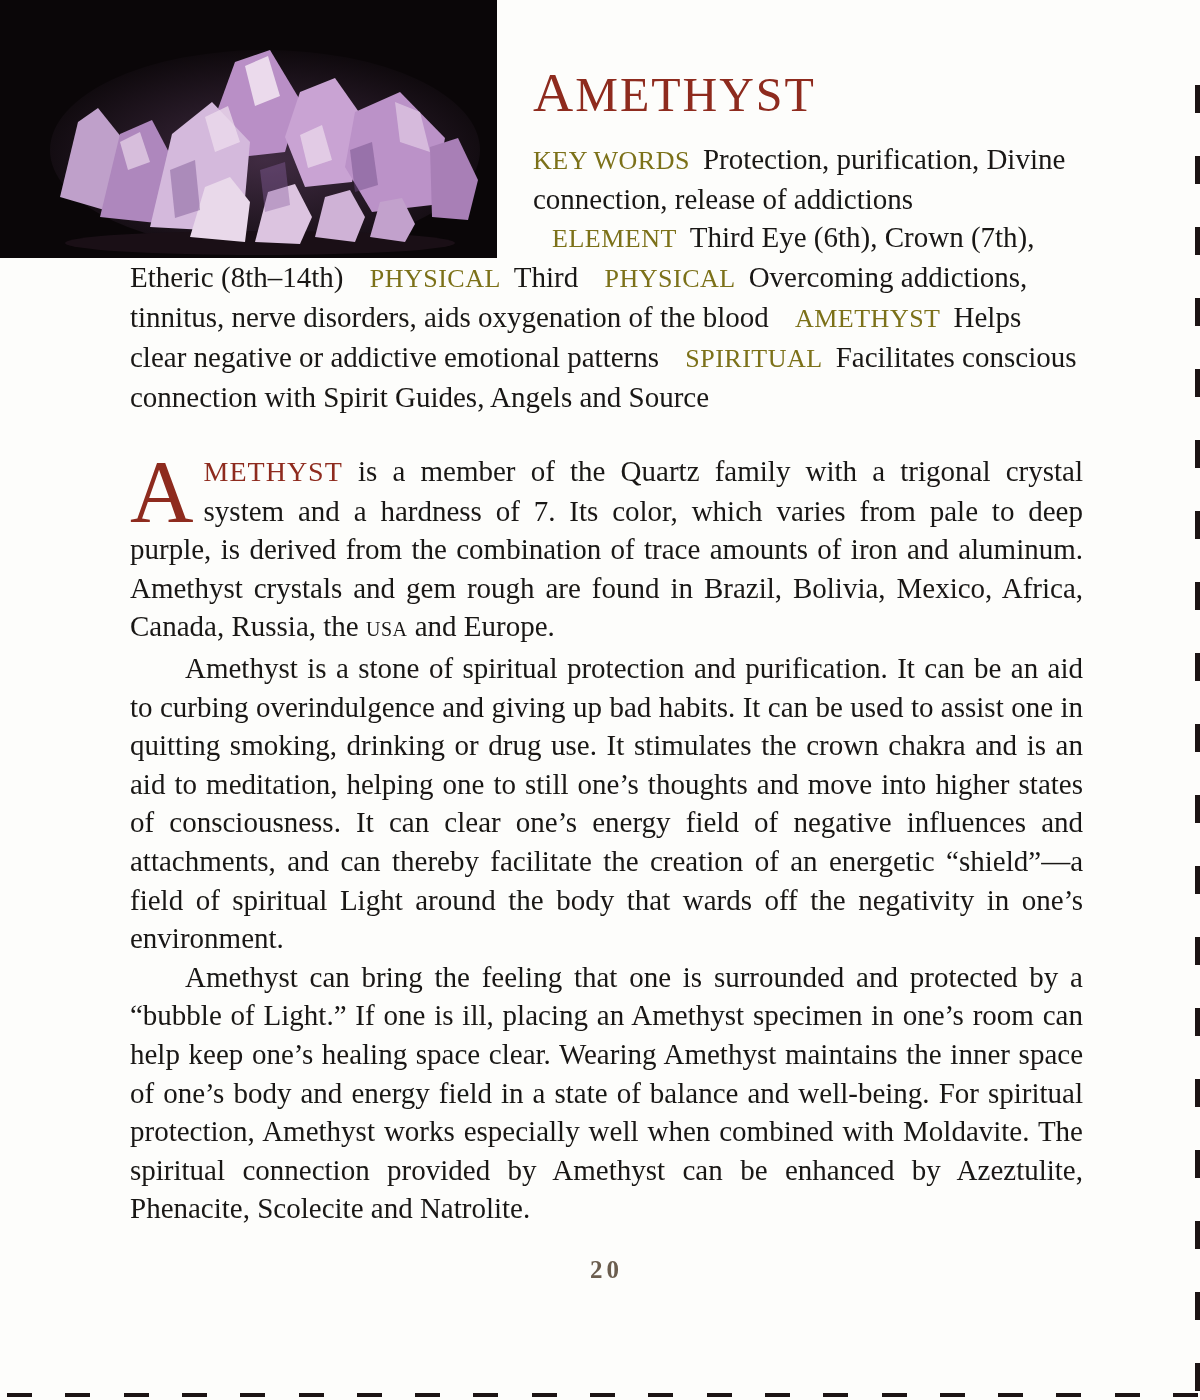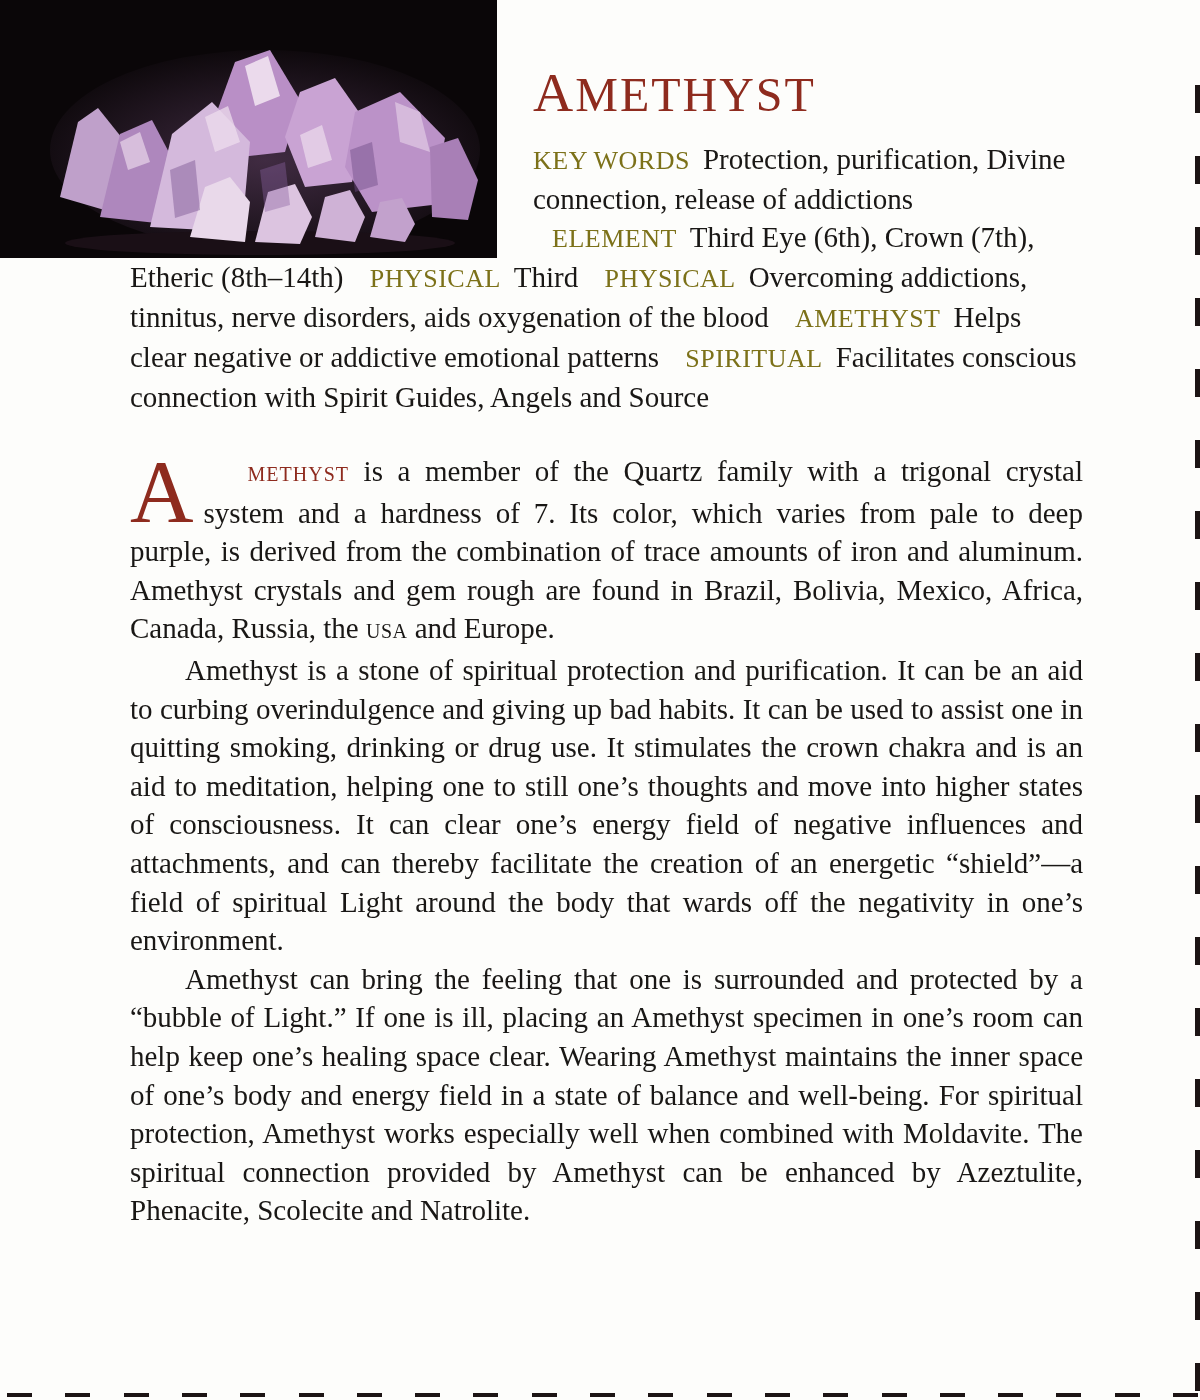--- a/index.html
+++ b/index.html
@@ -69,23 +69,22 @@
   .bodytext p.indent{text-indent:55px;}
   .dropcap{
     float:left;
     font-size:88px;
     line-height:72px;
     padding:4px 10px 0 0;
     color:var(--title);
   }
   .sc-lead{
     color:var(--title);
-    font-size:20px;
+    font-size:28px;
     letter-spacing:1px;
-    margin-left:44px;
   }
   .sc{
     font-size:20px;
     letter-spacing:0.5px;
   }
   
   .folio{
     margin-top:28px;
     text-align:center;
     font-weight:bold;
@@ -160,20 +159,21 @@
       <span class="ik-item"> <span class="ik-label">AMETHYST</span><span class="ik-text">Helps clear negative or addictive emotional patterns</span></span>
       <span class="ik-item"> <span class="ik-label">SPIRITUAL</span><span class="ik-text">Facilitates conscious connection with Spirit Guides, Angels and Source</span></span>
     </div>
 
     <div class="bodytext">
       <p><span class="dropcap">A</span><span class="sc-lead">METHYST</span><span> is a member of the Quartz family with a trigonal crystal system and a hardness of 7. Its color, which varies from pale to deep purple, is derived from the combination of trace amounts of iron and aluminum. Amethyst crystals and gem rough are found in Brazil, Bolivia, Mexico, Africa, Canada, Russia, the </span><span class="sc">USA</span><span> and Europe.</span></p>
       <p class="indent">Amethyst is a stone of spiritual protection and purification. It can be an aid to curbing overindulgence and giving up bad habits. It can be used to assist one in quitting smoking, drinking or drug use. It stimulates the crown chakra and is an aid to meditation, helping one to still one’s thoughts and move into higher states of consciousness. It can clear one’s energy field of negative influences and attachments, and can thereby facilitate the creation of an energetic “shield”—a field of spiritual Light around the body that wards off the negativity in one’s environment.</p>
       <p class="indent">Amethyst can bring the feeling that one is surrounded and protected by a “bubble of Light.” If one is ill, placing an Amethyst specimen in one’s room can help keep one’s healing space clear. Wearing Amethyst maintains the inner space of one’s body and energy field in a state of balance and well-being. For spiritual protection, Amethyst works especially well when combined with Moldavite. The spiritual connection provided by Amethyst can be enhanced by Azeztulite, Phenacite, Scolecite and Natrolite.</p>
     </div>
 
+    <div class="folio">20</div>
 
   </div>
 
   <div id="right-marks">
       <div class="edge-mark-right" style="top: 85px;"></div>
       <div class="edge-mark-right" style="top: 156px;"></div>
       <div class="edge-mark-right" style="top: 227px;"></div>
       <div class="edge-mark-right" style="top: 298px;"></div>
       <div class="edge-mark-right" style="top: 369px;"></div>
       <div class="edge-mark-right" style="top: 440px;"></div>

